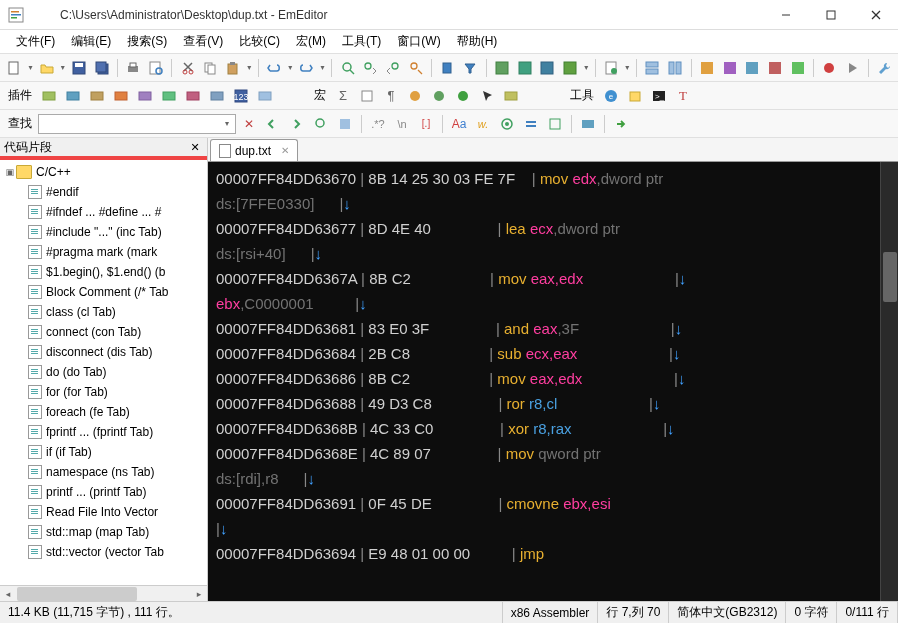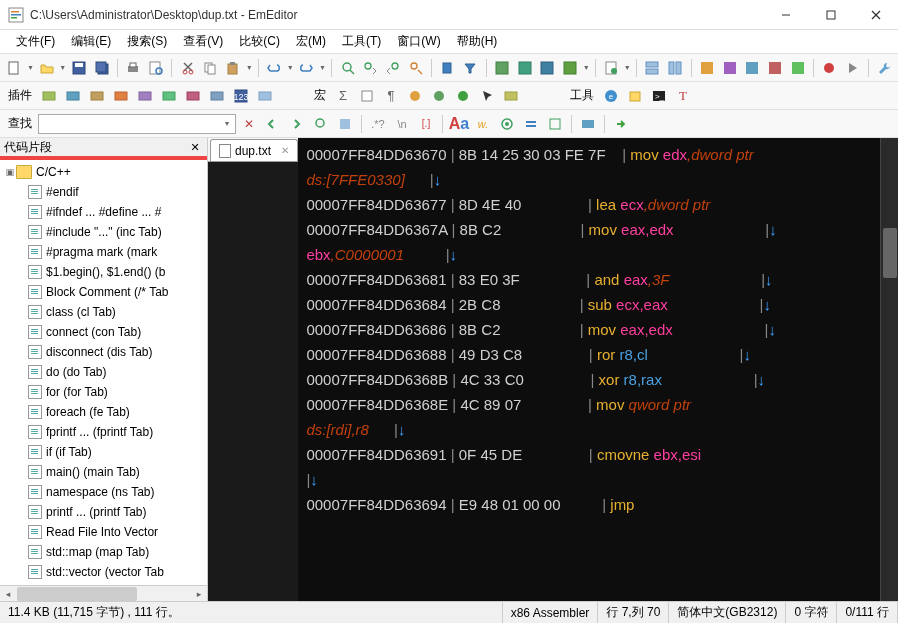--- a/index.html
+++ b/index.html
@@ -1,21 +1,21 @@
 <!DOCTYPE html>
 <html><head>
 <meta charset="utf-8">
 <style>
 * { box-sizing: border-box; margin: 0; padding: 0; font-family: "Microsoft YaHei", "Segoe UI", Tahoma, sans-serif; }
 body { width: 898px; height: 623px; background: #fff; overflow: hidden; display: flex; flex-direction: column; font-size: 12px; }
 
 
 .titlebar { height: 30px; background: #fff; display: flex; align-items: center; border-bottom: 1px solid #ddd; }
 .titlebar .icon { width: 16px; height: 16px; margin: 0 6px 0 8px; }
-.titlebar .title { flex: 1; font-size: 12px; color: #333; }
+.titlebar .title { flex: 1; font-size: 12px; color: #333; margin-left: 30px; }
 .winbtns { display: flex; }
 .winbtn { width: 45px; height: 30px; display: flex; align-items: center; justify-content: center; color: #333; }
 
 
 .menubar { height: 24px; display: flex; align-items: center; padding: 0 8px; border-bottom: 1px solid #e0e0e0; background: #fff; }
 .menuitem { padding: 12px 8px; font-size: 12px; cursor: default; }
 
 
 .toolbar { height: 28px; display: flex; align-items: center; padding: 2px 4px; border-bottom: 1px solid #e0e0e0; background: #f8f8f8; gap: 2px; }
 .tbtn { width: 22px; height: 22px; display: flex; align-items: center; justify-content: center; border: 1px solid transparent; border-radius: 2px; }
@@ -39,35 +39,35 @@
 .treerow.lvl2 { padding-left: 28px; }
 .twisty { width: 12px; text-align: center; color: #666; font-size: 9px; }
 .folder-icon { width: 16px; height: 14px; background: #ffd867; border: 1px solid #c9a937; border-radius: 1px; margin-right: 4px; }
 .snip-icon { width: 14px; height: 14px; background: #fff; border: 1px solid #999; margin-right: 4px; position: relative; }
 .snip-icon::after { content: ''; position: absolute; left: 2px; top: 3px; width: 7px; height: 1px; background: #5aa; box-shadow: 0 2px 0 #5aa, 0 4px 0 #5aa; }
 .hscroll { height: 16px; background: #f0f0f0; border-top: 1px solid #ccc; display: flex; }
 .hscroll .thumb { width: 120px; height: 14px; background: #ccc; margin: 1px; border-radius: 2px; }
 .hscroll .arrow { width: 16px; display: flex; align-items: center; justify-content: center; font-size: 9px; color: #666; }
 
 
-.editor { flex: 1; display: flex; flex-direction: row; background: #1a1a1a; }
+.editor { flex: 1; display: flex; flex-direction: column; background: #1a1a1a; }
 .tabbar { height: 24px; background: #f5f5f5; display: flex; align-items: flex-end; border-bottom: 1px solid #999; padding-left: 2px; }
 .tab { height: 22px; display: flex; align-items: center; padding: 0 8px; background: #fff; border: 1px solid #999; border-bottom: none; border-radius: 3px 3px 0 0; font-size: 12px; gap: 4px; }
 .tab .doc-icon { width: 12px; height: 14px; background: #fff; border: 1px solid #888; }
 .tab .x { font-size: 10px; color: #999; margin-left: 6px; }
 .editarea { flex: 1; display: flex; overflow: hidden; }
 .codearea { flex: 1; background: #0d0d0d; color: #c8c8c8; font-family: Consolas, monospace; font-size: 15px; line-height: 25px; padding: 4px 8px; overflow: hidden; position: relative; }
 .line { white-space: nowrap; }
 .addr { color: #d0d0d0; }
 .bytes { color: #d0d0d0; }
 .pipe { color: #888; }
 .mnemonic { color: #e8b030; }
 .reg { color: #ff3ea0; font-weight: 500; }
 .regblue { color: #4aa0e0; }
-.tail { color: #c2410c; font-style: italic; }
+.tail { color: #737373; }
 .arrow-down { color: #40a0ff; }
 .vscroll { width: 18px; background: #2a2a2a; border-left: 1px solid #444; position: relative; }
 .vscroll .thumb { position: absolute; left: 2px; width: 14px; top: 90px; height: 50px; background: #666; border-radius: 2px; }
 
 
 .statusbar { height: 22px; background: #f0f0f0; border-top: 1px solid #ccc; display: flex; align-items: flex-start; font-size: 12px; }
 .statusbar .cell { padding: 0 8px; border-right: 1px solid #ccc; height: 100%; display: flex; align-items: center; }
 .statusbar .cell.flex { flex: 1; }
 
 svg { display: block; }
@@ -460,21 +460,21 @@
       <span style="font-size:11px;color:#888;">.*?</span>
     </div>
   <div class="tbtn">
       <span style="font-size:11px;color:#888;">\n</span>
     </div>
   <div class="tbtn">
       <span style="font-size:10px;color:#d04040;">[.]</span>
     </div>
   <div class="tsep"></div>
   <div class="tbtn">
-      <span style="font-size:16px;font-weight:bold;"><span style="color:#d04040;">A</span><span style="color:#4080d0;">a</span></span>
+      <span style="font-size:12px;"><span style="color:#d04040;">A</span><span style="color:#4080d0;">a</span></span>
     </div>
   <div class="tbtn">
       <span style="font-size:11px;color:#e0a020;font-style:italic;">w.</span>
     </div>
   <div class="tbtn">
       <svg width="16" height="16">
         <circle cx="8" cy="8" r="5" fill="none" stroke="#40a060" stroke-width="1.5"></circle>
         <circle cx="8" cy="8" r="2" fill="#40a060"></circle>
       </svg>
     </div>
@@ -568,24 +568,20 @@
           <div class="treerow lvl2">
             <span class="snip-icon"></span>
             <span>fprintf ...  (fprintf Tab)</span>
           </div>
           <div class="treerow lvl2">
             <span class="snip-icon"></span>
             <span>if  (if Tab)</span>
           </div>
           <div class="treerow lvl2">
             <span class="snip-icon"></span>
-            <span>main()  (main Tab)</span>
-          </div>
-          <div class="treerow lvl2">
-            <span class="snip-icon"></span>
             <span>namespace  (ns Tab)</span>
           </div>
           <div class="treerow lvl2">
             <span class="snip-icon"></span>
             <span>printf ...  (printf Tab)</span>
           </div>
           <div class="treerow lvl2">
             <span class="snip-icon"></span>
             <span>Read File Into Vector</span>
           </div>
@@ -613,20 +609,21 @@
         <span class="doc-icon"></span>
         <span>dup.txt</span>
         <span class="x">✕</span>
       </div>
     </div>
     <div class="editarea">
       <div class="codearea" id="codearea">
           <div class="line"><span class="addr">00007FF84DD63670</span> <span class="pipe">|</span> <span class="bytes">8B 14 25 30 03 FE 7F&nbsp;&nbsp;&nbsp;&nbsp;</span><span class="pipe">|</span> <span class="mnemonic">mov</span> <span class="reg">edx</span><span class="tail">,dword ptr</span></div>
           <div class="line"><span class="tail">ds:[7FFE0330]</span>&nbsp;&nbsp;&nbsp;&nbsp;&nbsp;&nbsp;<span class="pipe">|</span><span class="arrow-down">↓</span></div>
           <div class="line"><span class="addr">00007FF84DD63677</span> <span class="pipe">|</span> <span class="bytes">8D 4E 40&nbsp;&nbsp;&nbsp;&nbsp;&nbsp;&nbsp;&nbsp;&nbsp;&nbsp;&nbsp;&nbsp;&nbsp;&nbsp;&nbsp;&nbsp;&nbsp;</span><span class="pipe">|</span> <span class="mnemonic">lea</span> <span class="reg">ecx</span><span class="tail">,dword ptr</span></div>
+          <div class="line"><span class="tail">ds:[rsi+40]</span>&nbsp;&nbsp;&nbsp;&nbsp;&nbsp;&nbsp;<span class="pipe">|</span><span class="arrow-down">↓</span></div>
           <div class="line"><span class="addr">00007FF84DD6367A</span> <span class="pipe">|</span> <span class="bytes">8B C2&nbsp;&nbsp;&nbsp;&nbsp;&nbsp;&nbsp;&nbsp;&nbsp;&nbsp;&nbsp;&nbsp;&nbsp;&nbsp;&nbsp;&nbsp;&nbsp;&nbsp;&nbsp;&nbsp;</span><span class="pipe">|</span> <span class="mnemonic">mov</span> <span class="reg">eax,edx</span>&nbsp;&nbsp;&nbsp;&nbsp;&nbsp;&nbsp;&nbsp;&nbsp;&nbsp;&nbsp;&nbsp;&nbsp;&nbsp;&nbsp;&nbsp;&nbsp;&nbsp;&nbsp;&nbsp;&nbsp;&nbsp;&nbsp;<span class="pipe">|</span><span class="arrow-down">↓</span></div>
           <div class="line"><span class="reg">ebx</span><span class="tail">,C0000001</span>&nbsp;&nbsp;&nbsp;&nbsp;&nbsp;&nbsp;&nbsp;&nbsp;&nbsp;&nbsp;<span class="pipe">|</span><span class="arrow-down">↓</span></div>
           <div class="line"><span class="addr">00007FF84DD63681</span> <span class="pipe">|</span> <span class="bytes">83 E0 3F&nbsp;&nbsp;&nbsp;&nbsp;&nbsp;&nbsp;&nbsp;&nbsp;&nbsp;&nbsp;&nbsp;&nbsp;&nbsp;&nbsp;&nbsp;&nbsp;</span><span class="pipe">|</span> <span class="mnemonic">and</span> <span class="reg">eax</span><span class="tail">,3F</span>&nbsp;&nbsp;&nbsp;&nbsp;&nbsp;&nbsp;&nbsp;&nbsp;&nbsp;&nbsp;&nbsp;&nbsp;&nbsp;&nbsp;&nbsp;&nbsp;&nbsp;&nbsp;&nbsp;&nbsp;&nbsp;&nbsp;<span class="pipe">|</span><span class="arrow-down">↓</span></div>
           <div class="line"><span class="addr">00007FF84DD63684</span> <span class="pipe">|</span> <span class="bytes">2B C8&nbsp;&nbsp;&nbsp;&nbsp;&nbsp;&nbsp;&nbsp;&nbsp;&nbsp;&nbsp;&nbsp;&nbsp;&nbsp;&nbsp;&nbsp;&nbsp;&nbsp;&nbsp;&nbsp;</span><span class="pipe">|</span> <span class="mnemonic">sub</span> <span class="reg">ecx,eax</span>&nbsp;&nbsp;&nbsp;&nbsp;&nbsp;&nbsp;&nbsp;&nbsp;&nbsp;&nbsp;&nbsp;&nbsp;&nbsp;&nbsp;&nbsp;&nbsp;&nbsp;&nbsp;&nbsp;&nbsp;&nbsp;&nbsp;<span class="pipe">|</span><span class="arrow-down">↓</span></div>
           <div class="line"><span class="addr">00007FF84DD63686</span> <span class="pipe">|</span> <span class="bytes">8B C2&nbsp;&nbsp;&nbsp;&nbsp;&nbsp;&nbsp;&nbsp;&nbsp;&nbsp;&nbsp;&nbsp;&nbsp;&nbsp;&nbsp;&nbsp;&nbsp;&nbsp;&nbsp;&nbsp;</span><span class="pipe">|</span> <span class="mnemonic">mov</span> <span class="reg">eax,edx</span>&nbsp;&nbsp;&nbsp;&nbsp;&nbsp;&nbsp;&nbsp;&nbsp;&nbsp;&nbsp;&nbsp;&nbsp;&nbsp;&nbsp;&nbsp;&nbsp;&nbsp;&nbsp;&nbsp;&nbsp;&nbsp;&nbsp;<span class="pipe">|</span><span class="arrow-down">↓</span></div>
           <div class="line"><span class="addr">00007FF84DD63688</span> <span class="pipe">|</span> <span class="bytes">49 D3 C8&nbsp;&nbsp;&nbsp;&nbsp;&nbsp;&nbsp;&nbsp;&nbsp;&nbsp;&nbsp;&nbsp;&nbsp;&nbsp;&nbsp;&nbsp;&nbsp;</span><span class="pipe">|</span> <span class="mnemonic">ror</span> <span class="regblue">r8,cl</span>&nbsp;&nbsp;&nbsp;&nbsp;&nbsp;&nbsp;&nbsp;&nbsp;&nbsp;&nbsp;&nbsp;&nbsp;&nbsp;&nbsp;&nbsp;&nbsp;&nbsp;&nbsp;&nbsp;&nbsp;&nbsp;&nbsp;<span class="pipe">|</span><span class="arrow-down">↓</span></div>
           <div class="line"><span class="addr">00007FF84DD6368B</span> <span class="pipe">|</span> <span class="bytes">4C 33 C0&nbsp;&nbsp;&nbsp;&nbsp;&nbsp;&nbsp;&nbsp;&nbsp;&nbsp;&nbsp;&nbsp;&nbsp;&nbsp;&nbsp;&nbsp;&nbsp;</span><span class="pipe">|</span> <span class="mnemonic">xor</span> <span class="regblue">r8,rax</span>&nbsp;&nbsp;&nbsp;&nbsp;&nbsp;&nbsp;&nbsp;&nbsp;&nbsp;&nbsp;&nbsp;&nbsp;&nbsp;&nbsp;&nbsp;&nbsp;&nbsp;&nbsp;&nbsp;&nbsp;&nbsp;&nbsp;<span class="pipe">|</span><span class="arrow-down">↓</span></div>
           <div class="line"><span class="addr">00007FF84DD6368E</span> <span class="pipe">|</span> <span class="bytes">4C 89 07&nbsp;&nbsp;&nbsp;&nbsp;&nbsp;&nbsp;&nbsp;&nbsp;&nbsp;&nbsp;&nbsp;&nbsp;&nbsp;&nbsp;&nbsp;&nbsp;</span><span class="pipe">|</span> <span class="mnemonic">mov</span><span class="tail"> qword ptr</span></div>
           <div class="line"><span class="tail">ds:[rdi],r8</span>&nbsp;&nbsp;&nbsp;&nbsp;&nbsp;&nbsp;<span class="pipe">|</span><span class="arrow-down">↓</span></div>
           <div class="line"><span class="addr">00007FF84DD63691</span> <span class="pipe">|</span> <span class="bytes">0F 45 DE&nbsp;&nbsp;&nbsp;&nbsp;&nbsp;&nbsp;&nbsp;&nbsp;&nbsp;&nbsp;&nbsp;&nbsp;&nbsp;&nbsp;&nbsp;&nbsp;</span><span class="pipe">|</span> <span class="mnemonic">cmovne</span> <span class="reg">ebx,esi</span></div>

